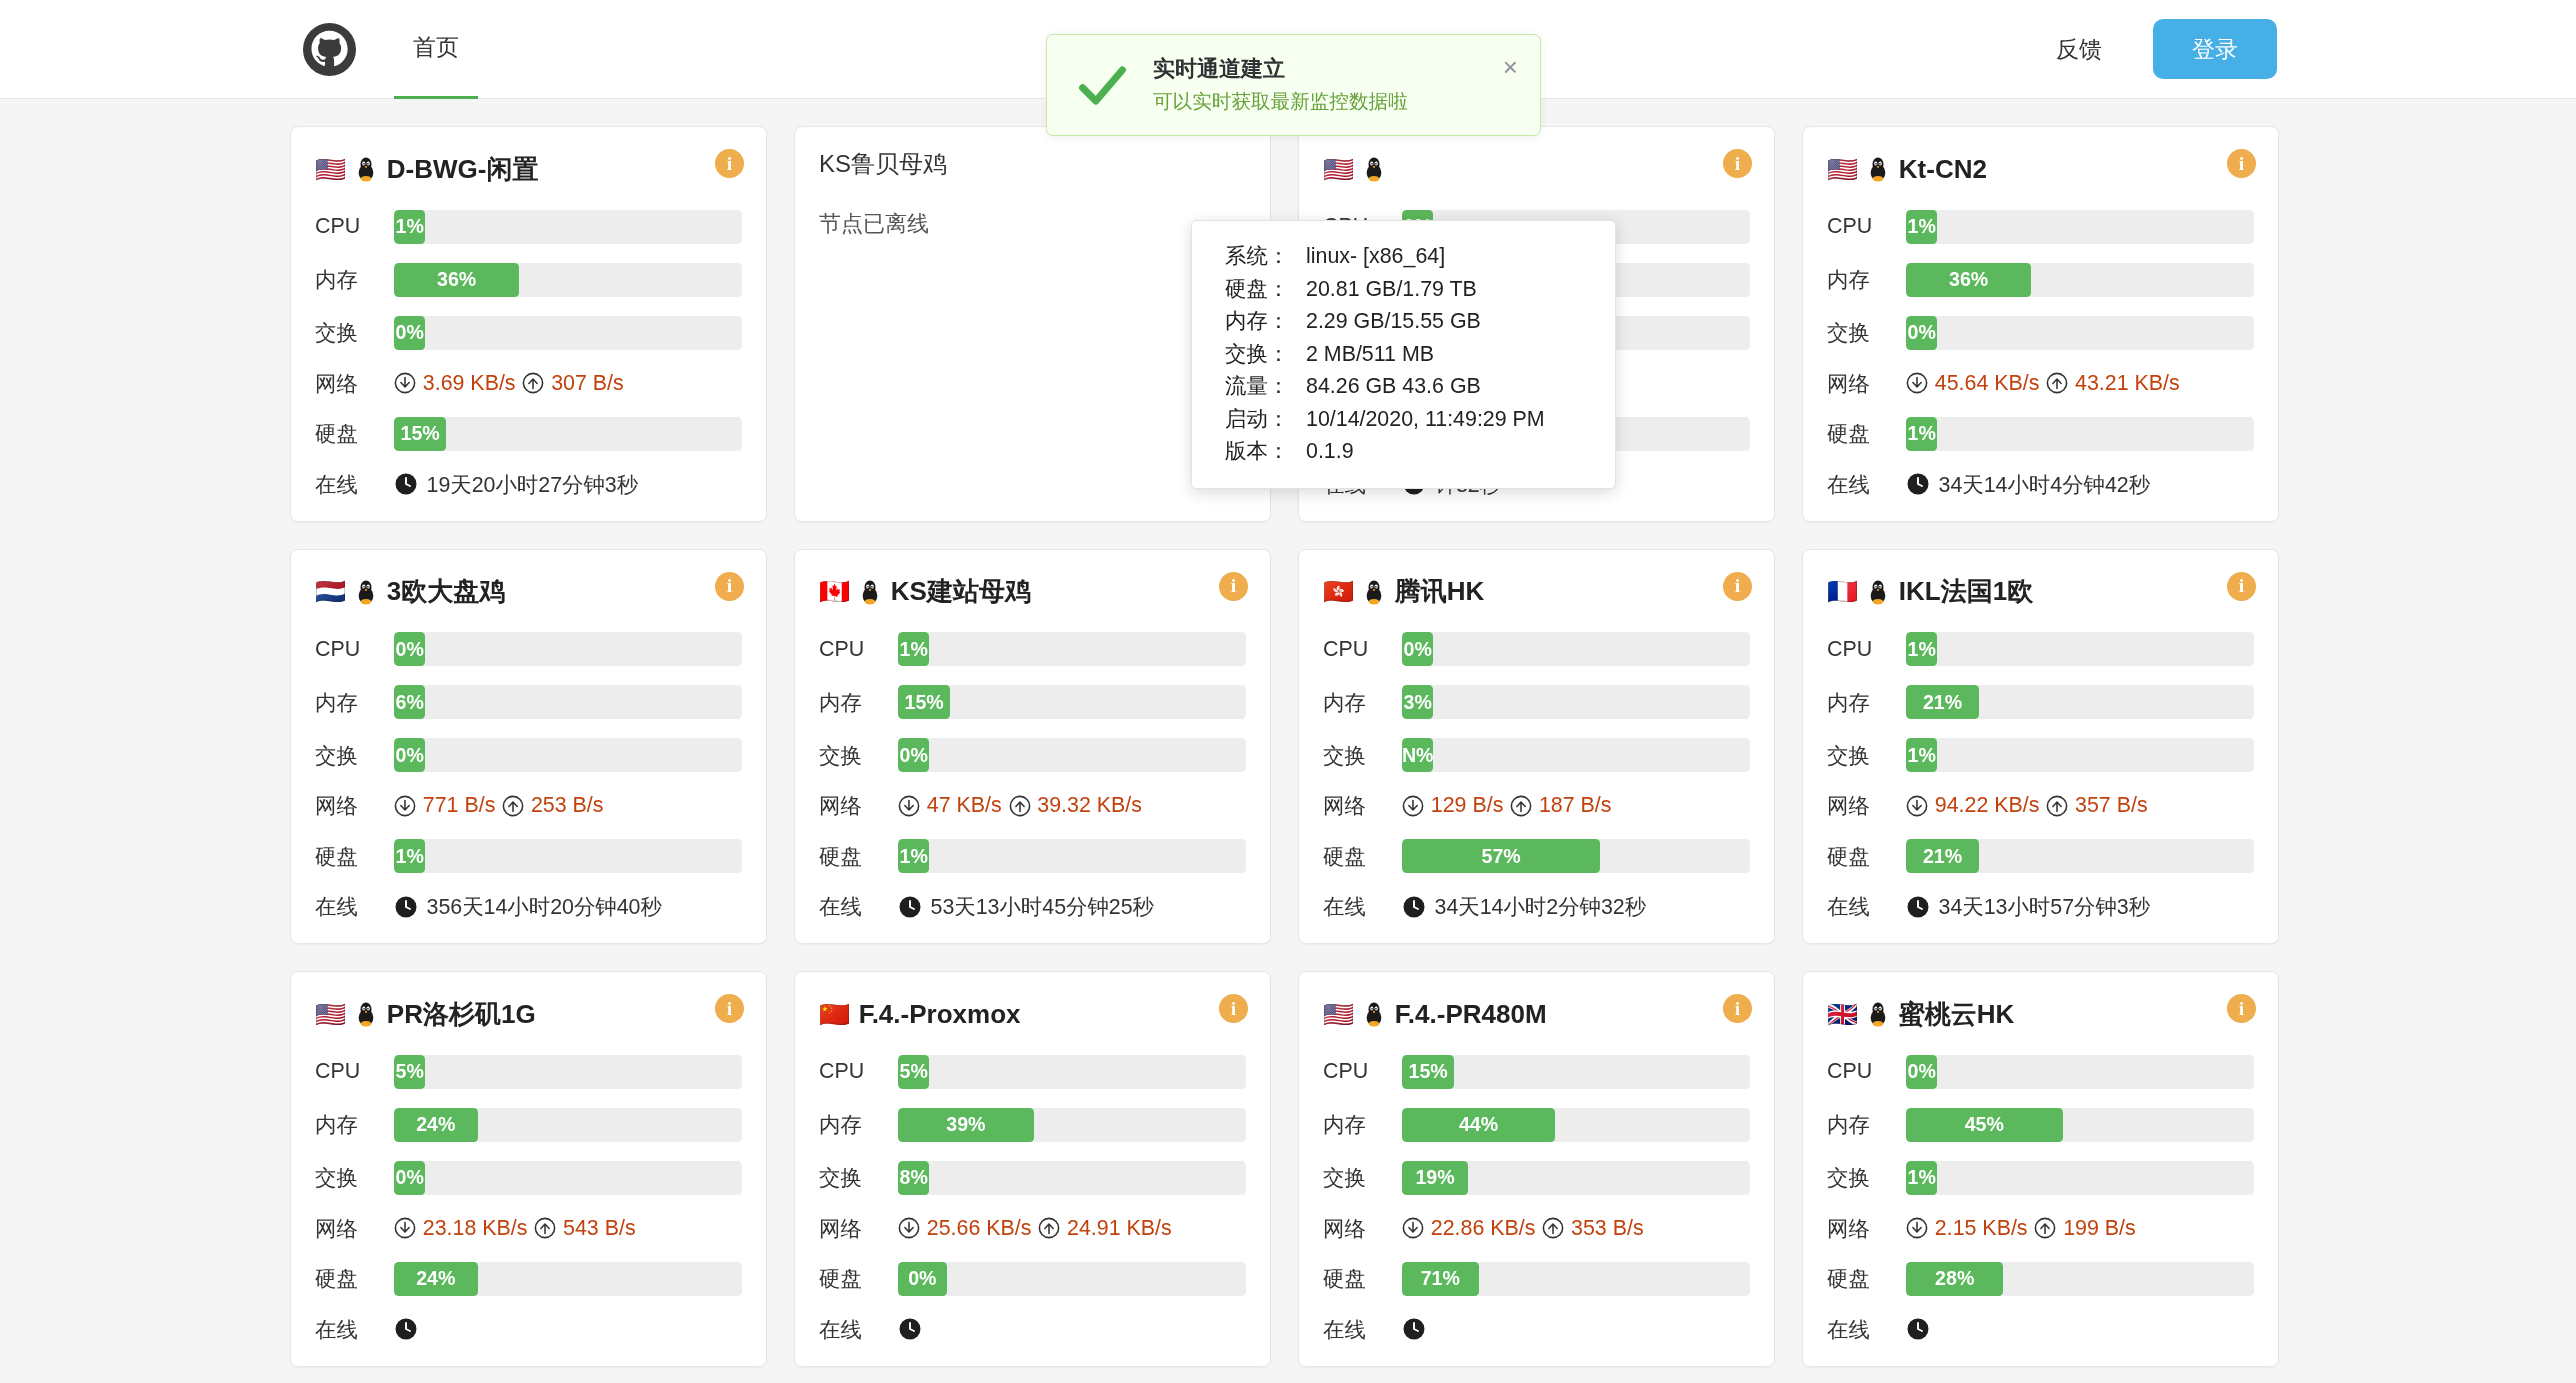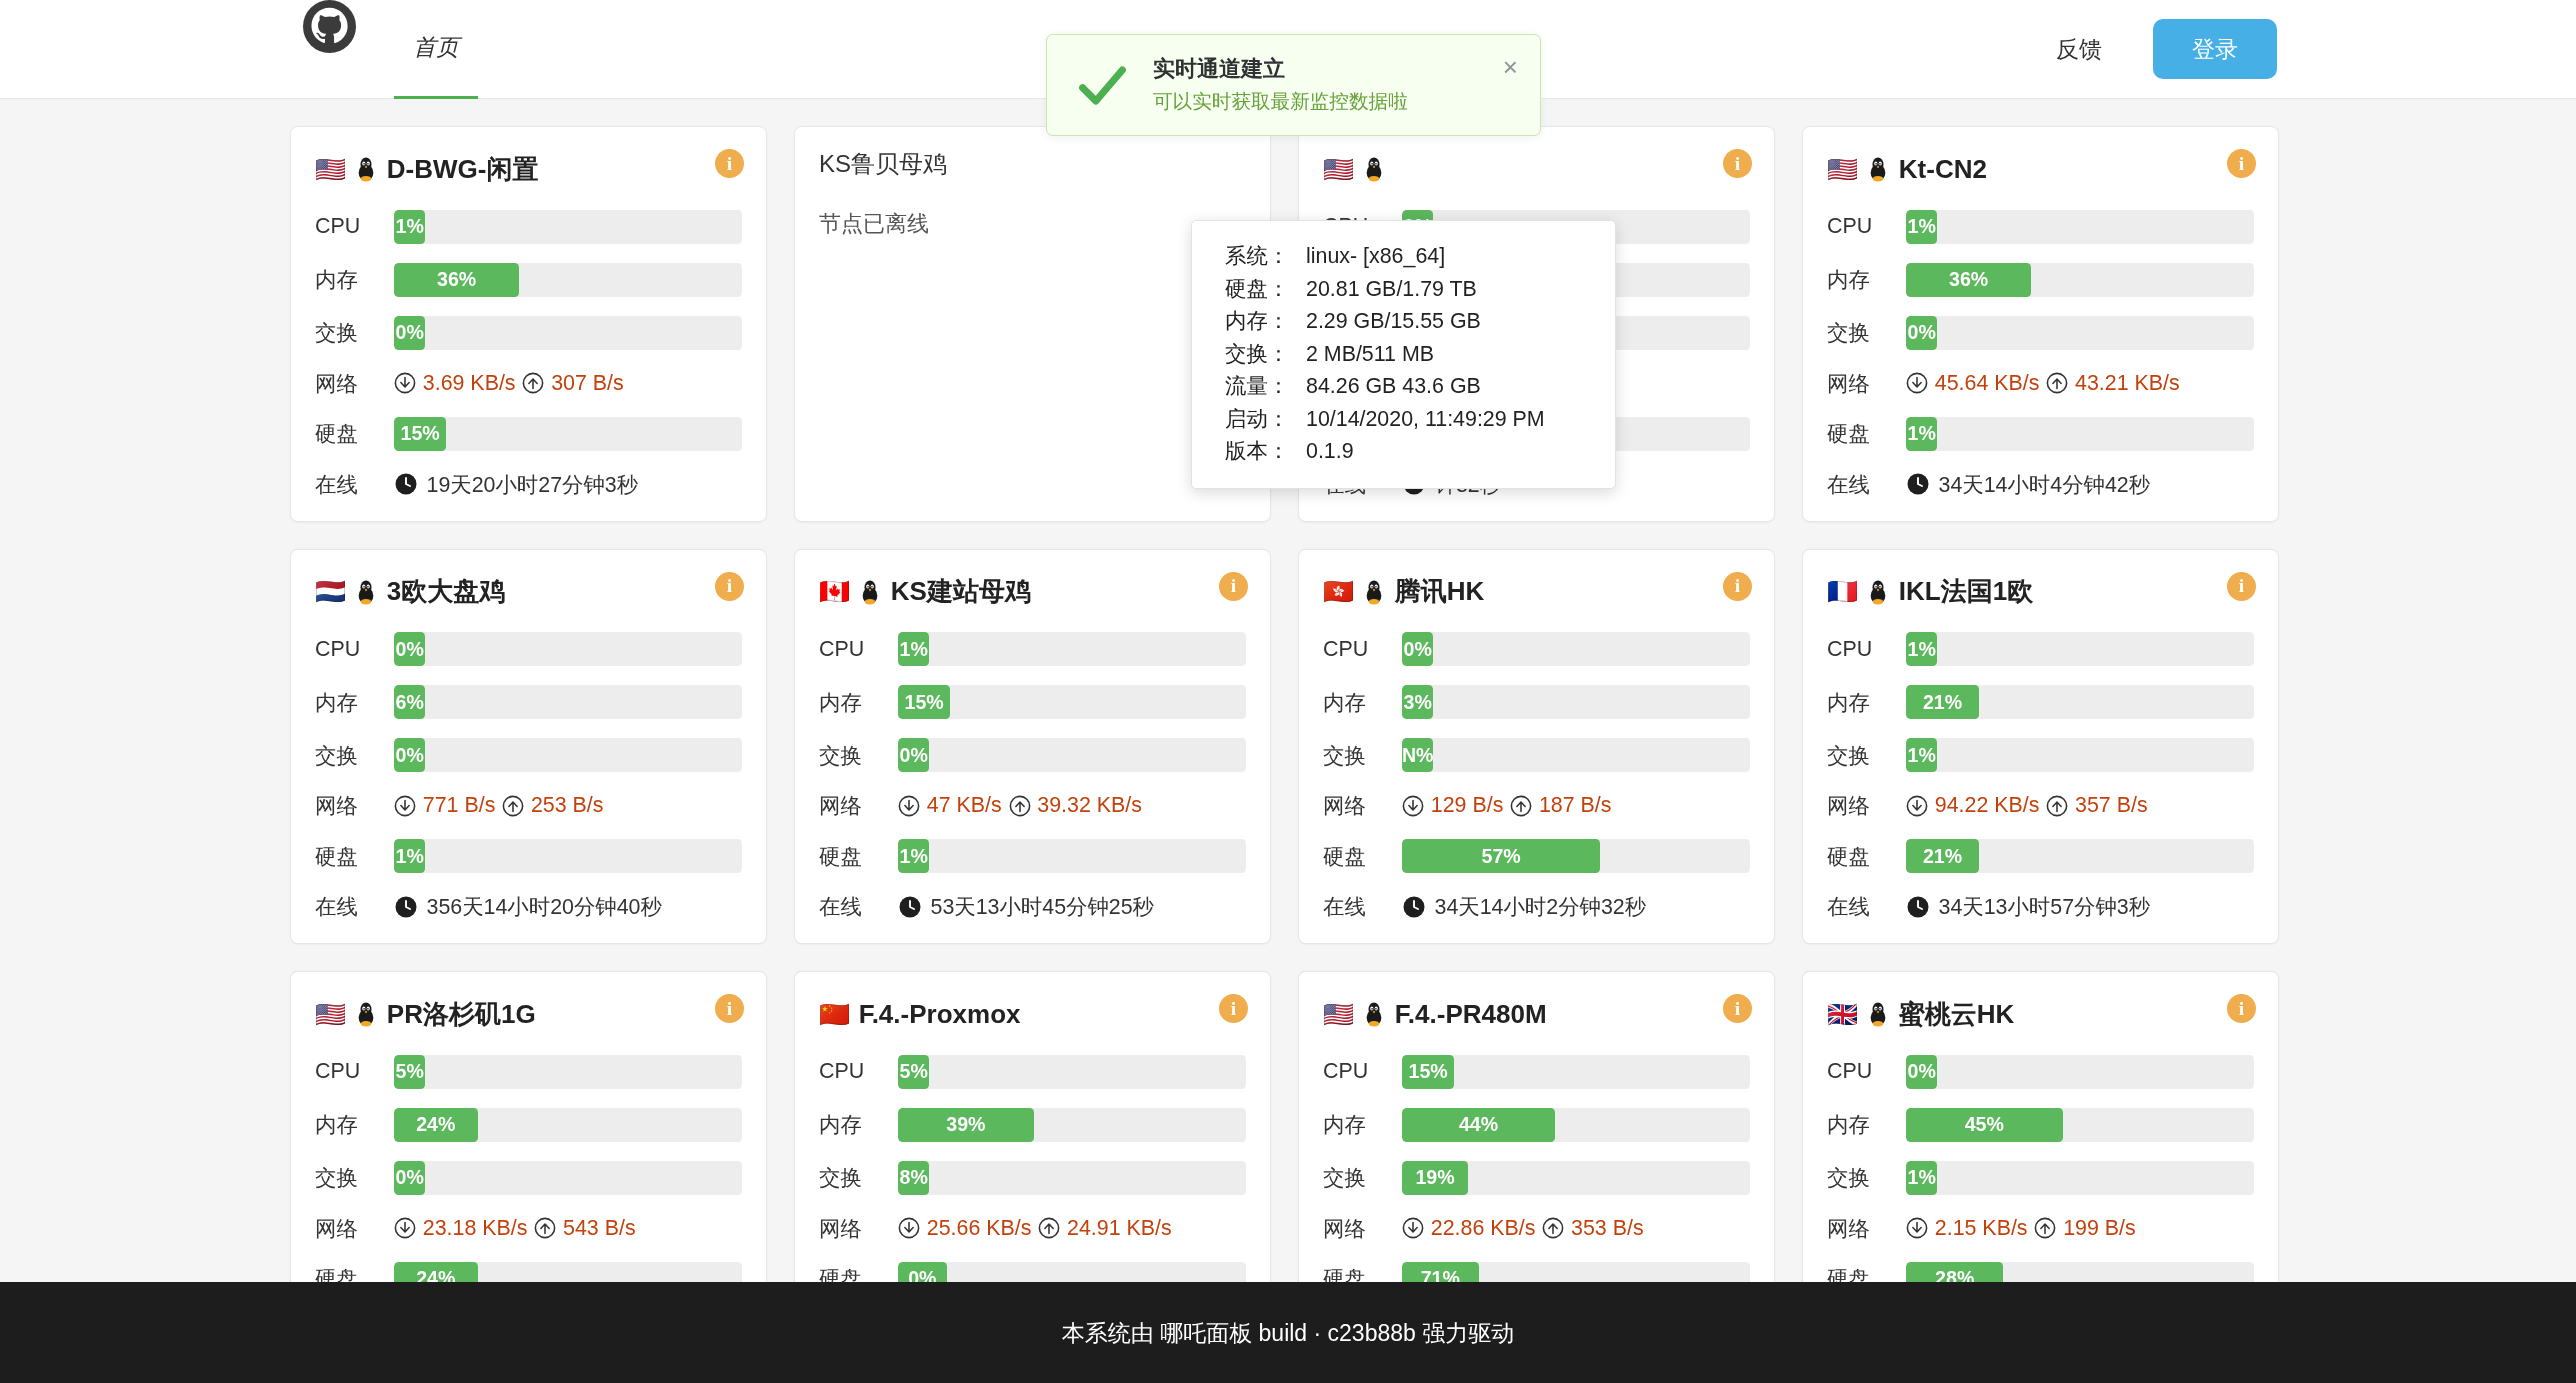--- a/index.html
+++ b/index.html
@@ -11,21 +11,21 @@
     overflow: hidden;
   }
   #root { position: relative; width: 2576px; height: 1384px; background: #f5f5f5; }
 
   
   .header {
     position: absolute; top: 0; left: 0; width: 2576px; height: 99px;
     background: #ffffff; border-bottom: 0.9px solid #e8e8e8;
     display: flex; align-items: center;
   }
-  .header-left { display: flex; margin-left: 303px; height: 99px; font-style: italic; }
+  .header-left { display: flex; align-items: center; margin-left: 303px; height: 99px; }
   .logo {
     width: 53px; height: 53px; border-radius: 50%;
     background: #3b3b3b; position: relative; display: flex;
     align-items: center; justify-content: center; overflow: hidden;
   }
   .logo svg { width: 39px; height: 39px; }
   .nav-home {
     margin-left: 38px; font-size: 23px; color: #333; height: 99px;
     display: flex; align-items: center; padding: 0 19px;
     border-bottom: 3.4px solid #4CAF50;
@@ -939,17 +939,14 @@
       <div class="tt-row">
         <span class="tt-key">启动：</span>
         <span class="tt-val">10/14/2020, 11:49:29 PM</span>
       </div>
       <div class="tt-row">
         <span class="tt-key">版本：</span>
         <span class="tt-val">0.1.9</span>
       </div>
     </div>
 
-  <div class="footer">
-    <span>本系统由 哪吒面板 build · c23b88b 强力驱动</span>
-  </div>
 </div>
 
 
 </body></html>

